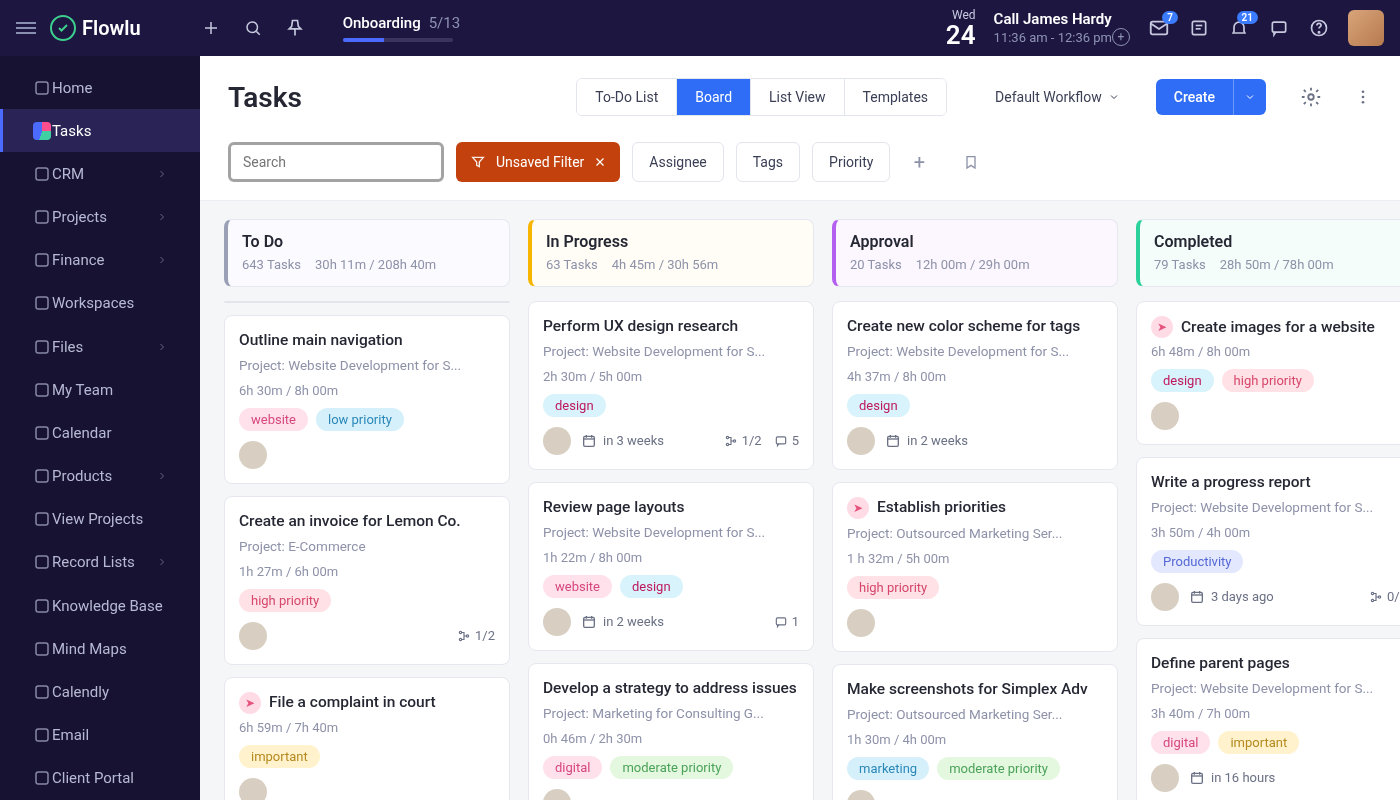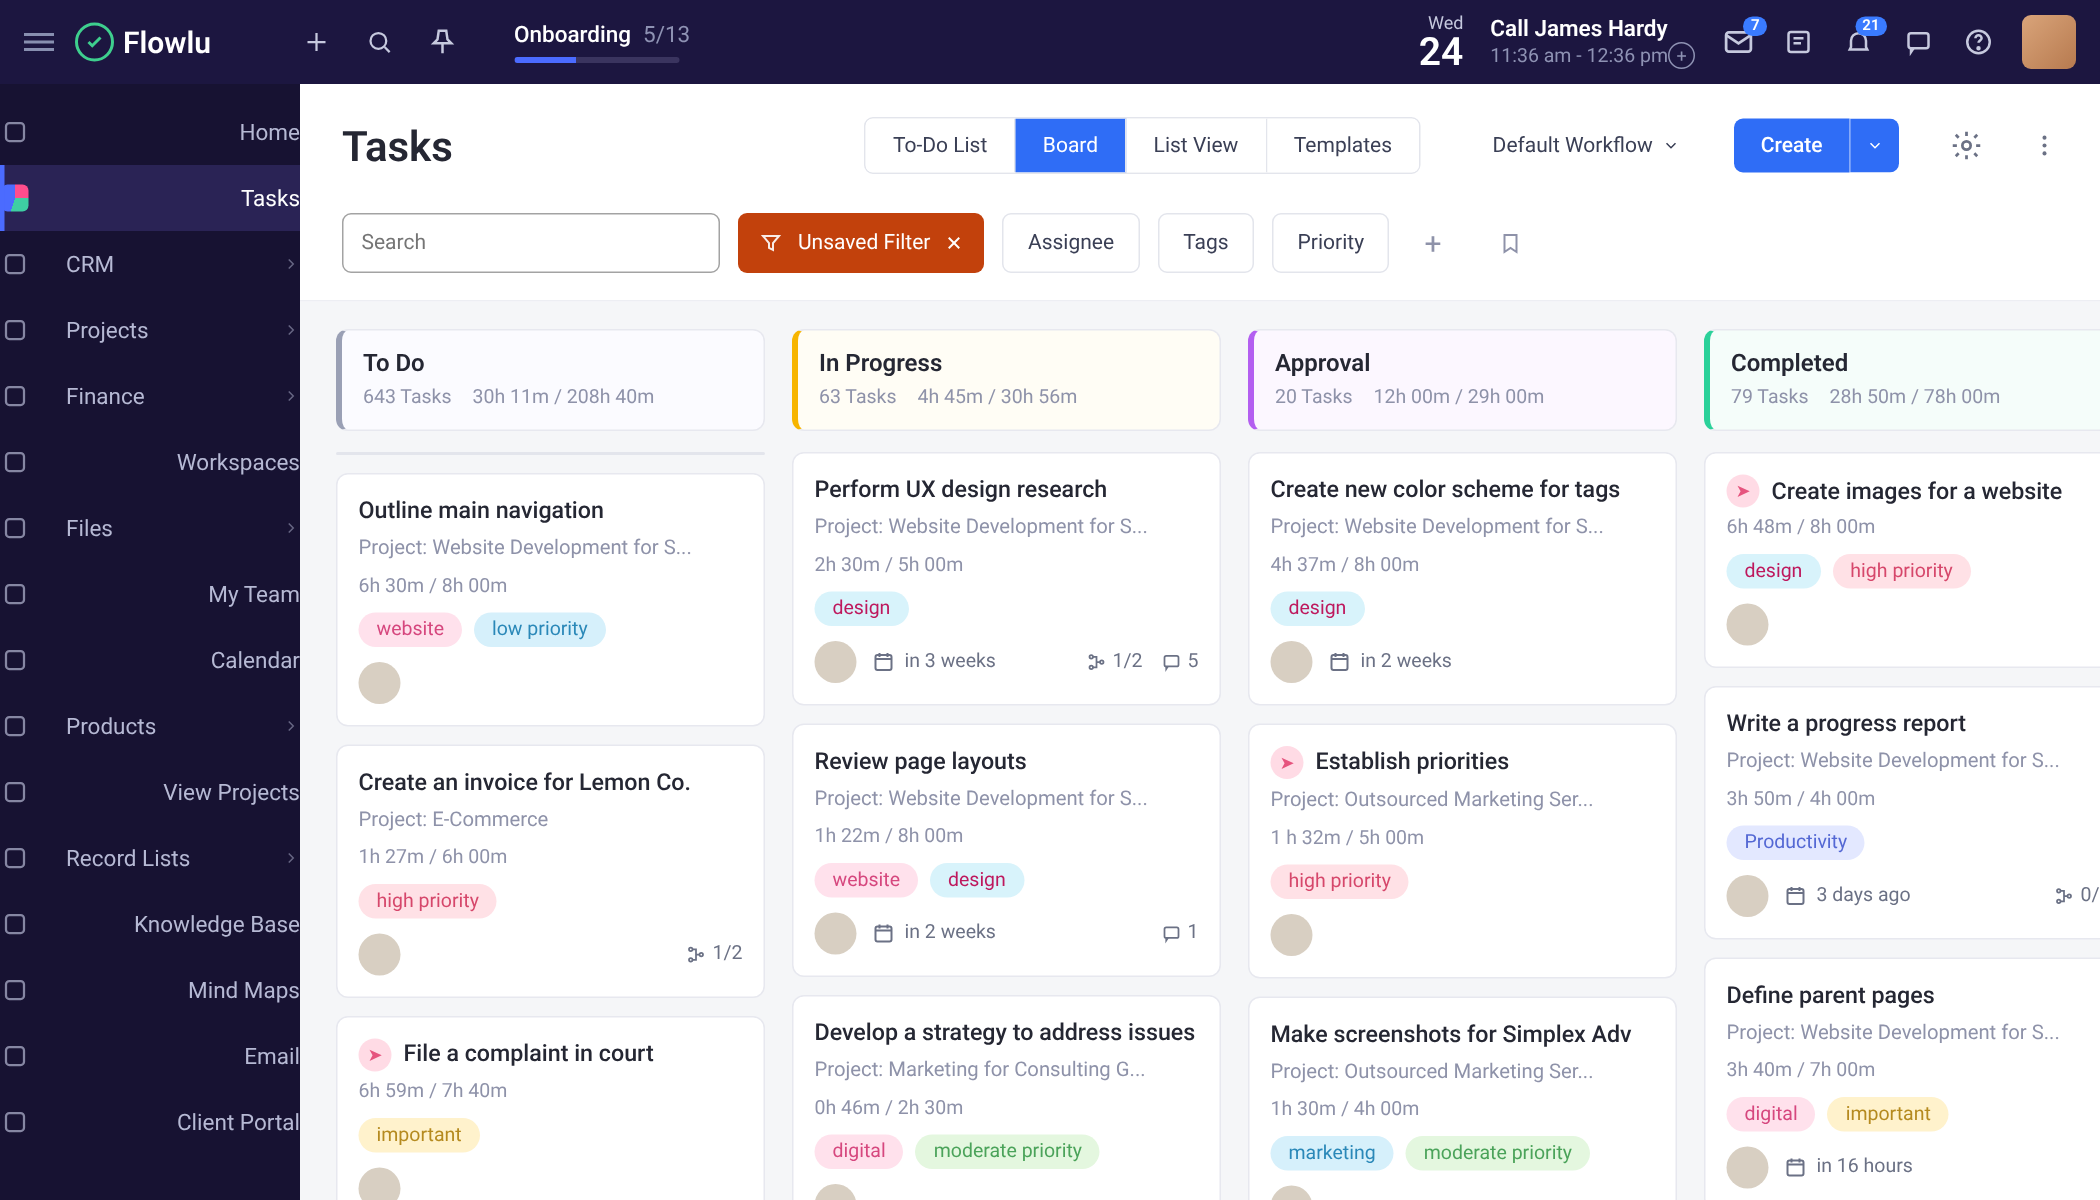--- a/index.html
+++ b/index.html
@@ -23,21 +23,21 @@
 .event-block{display:flex;flex-direction:column;}
 .event-title{font-weight:600;font-size:15px;color:#fff;}
 .event-time{font-size:13px;color:#8e92b3;display:flex;align-items:center;gap:0;}
 .plus-circle{width:18px;height:18px;border:1.5px solid #8e92b3;border-radius:50%;display:flex;align-items:center;justify-content:center;font-size:12px;color:#8e92b3;cursor:pointer;}
 .tic { position:relative; cursor:pointer; color:#c6c9de; width:22px;height:22px;display:flex;align-items:center;justify-content:center;}
 .badge{position:absolute;top:-6px;right:-8px;background:#3a7bff;color:#fff;font-size:10px;font-weight:600;border-radius:9px;padding:1px 5px;}
 .avatar-sq{width:36px;height:36px;border-radius:6px;background:linear-gradient(135deg,#d9a47a,#b77a4f);cursor:pointer;}
 
 .layout{display:flex;height:744px;}
 .sidebar{width:200px;background:#171232;color:#b6b9d4;display:flex;flex-direction:column;padding-top:10px;overflow:hidden;}
-.side-item{height:44px;display:flex;align-items:center;gap:24px;padding:0 0;font-size:15px;cursor:pointer;position:relative;justify-content:space-between;}
+.side-item{height:44px;display:flex;align-items:center;gap:0;padding:0 32px;font-size:15px;cursor:pointer;position:relative;}
 .side-item.active{background:#2a2355;color:#fff;}
 .side-item.active::before{content:"";position:absolute;left:0;top:0;bottom:0;width:3px;background:#4b6bff;}
 .side-item .sicon{width:20px;height:20px;display:flex;align-items:center;justify-content:center;opacity:.7;flex-shrink:0;}
 .side-item .chev{margin-left:auto;opacity:.5;}
 .side-item.active .sicon{opacity:1;}
 .tasks-icon{width:18px;height:18px;background:conic-gradient(#ff4d8d 0 25%,#3ecfa3 0 55%,#4b6bff 0 100%);border-radius:4px;}
 
 .main{flex:1;display:flex;flex-direction:column;overflow:hidden;}
 .mainhead{padding:22px 28px 14px;display:flex;align-items:center;gap:18px;background:#fff;}
 .page-title{font-size:28px;font-weight:600;color:#252733;}
@@ -46,21 +46,21 @@
 .view-tab:last-child{border-right:none;}
 .view-tab.active{background:#2f6df6;color:#fff;}
 .workflow-drop{display:flex;align-items:center;gap:6px;font-size:14px;color:#3a3f55;cursor:pointer;margin-left:30px;}
 .create-wrap{display:flex;margin-left:18px;}
 .create-btn{background:#2f6df6;color:#fff;border:none;padding:10px 18px;font-size:14px;font-weight:500;border-radius:6px 0 0 6px;cursor:pointer;}
 .create-dd{background:#2f6df6;color:#fff;border:none;padding:10px 10px;border-radius:0 6px 6px 0;cursor:pointer;border-left:1px solid rgba(255,255,255,.3);}
 .gear{margin-left:16px;color:#6b7185;cursor:pointer;}
 .dots{margin-left:14px;color:#6b7185;cursor:pointer;}
 
 .filterbar{padding:12px 28px 18px;display:flex;align-items:center;gap:12px;background:#fff;border-bottom:1px solid #edeef3;}
-.search-box{width:252px;height:40px;border:1px solid #a3a3a3;border-radius:6px;padding:0 12px;font-size:14px;color:#3a3f55;background:#fff;}
+.search-box{width:216px;height:40px;border:3px solid #a3a3a3;border-radius:6px;padding:0 12px;font-size:14px;color:#3a3f55;background:#fff;}
 .filter-chip{height:40px;background:#c2410c;color:#fff;border-radius:6px;display:flex;align-items:center;gap:10px;padding:0 14px;font-size:14px;cursor:pointer;}
 .filter-chip .fic{opacity:.9;}
 .pill{height:40px;border:1px solid #e3e5ec;border-radius:6px;display:flex;align-items:center;padding:0 16px;font-size:14px;color:#3a3f55;cursor:pointer;background:#fff;}
 .addf{width:22px;height:22px;display:flex;align-items:center;justify-content:center;color:#8e92a9;cursor:pointer;font-size:20px;margin-left:6px;}
 
 .board{flex:1;display:flex;gap:18px;padding:18px 24px;overflow-x:auto;background:#f5f6f8;}
 .col{width:286px;flex-shrink:0;display:flex;flex-direction:column;}
 .col-head{border:1px solid #e7e8ef;border-radius:8px;padding:12px 14px 14px;background:#fff;margin-bottom:14px;border-left:4px solid transparent;}
 .col-head.todo{border-left-color:#9aa0b5;background:#fbfbff;}
 .col-head.progress{border-left-color:#f7b500;background:#fffdf5;}
@@ -335,20 +335,28 @@
           </svg>
         </span>
         <span>Mind Maps</span>
       </div>
       <div class="side-item">
         <span class="sicon">
           <svg width="18" height="18" viewBox="0 0 24 24" stroke="currentColor" stroke-width="2" fill="none">
             <rect x="4" y="4" width="16" height="16" rx="3"></rect>
           </svg>
         </span>
+        <span>Calendly</span>
+      </div>
+      <div class="side-item">
+        <span class="sicon">
+          <svg width="18" height="18" viewBox="0 0 24 24" stroke="currentColor" stroke-width="2" fill="none">
+            <rect x="4" y="4" width="16" height="16" rx="3"></rect>
+          </svg>
+        </span>
         <span>Email</span>
       </div>
       <div class="side-item">
         <span class="sicon">
           <svg width="18" height="18" viewBox="0 0 24 24" stroke="currentColor" stroke-width="2" fill="none">
             <rect x="4" y="4" width="16" height="16" rx="3"></rect>
           </svg>
         </span>
         <span>Client Portal</span>
       </div>

